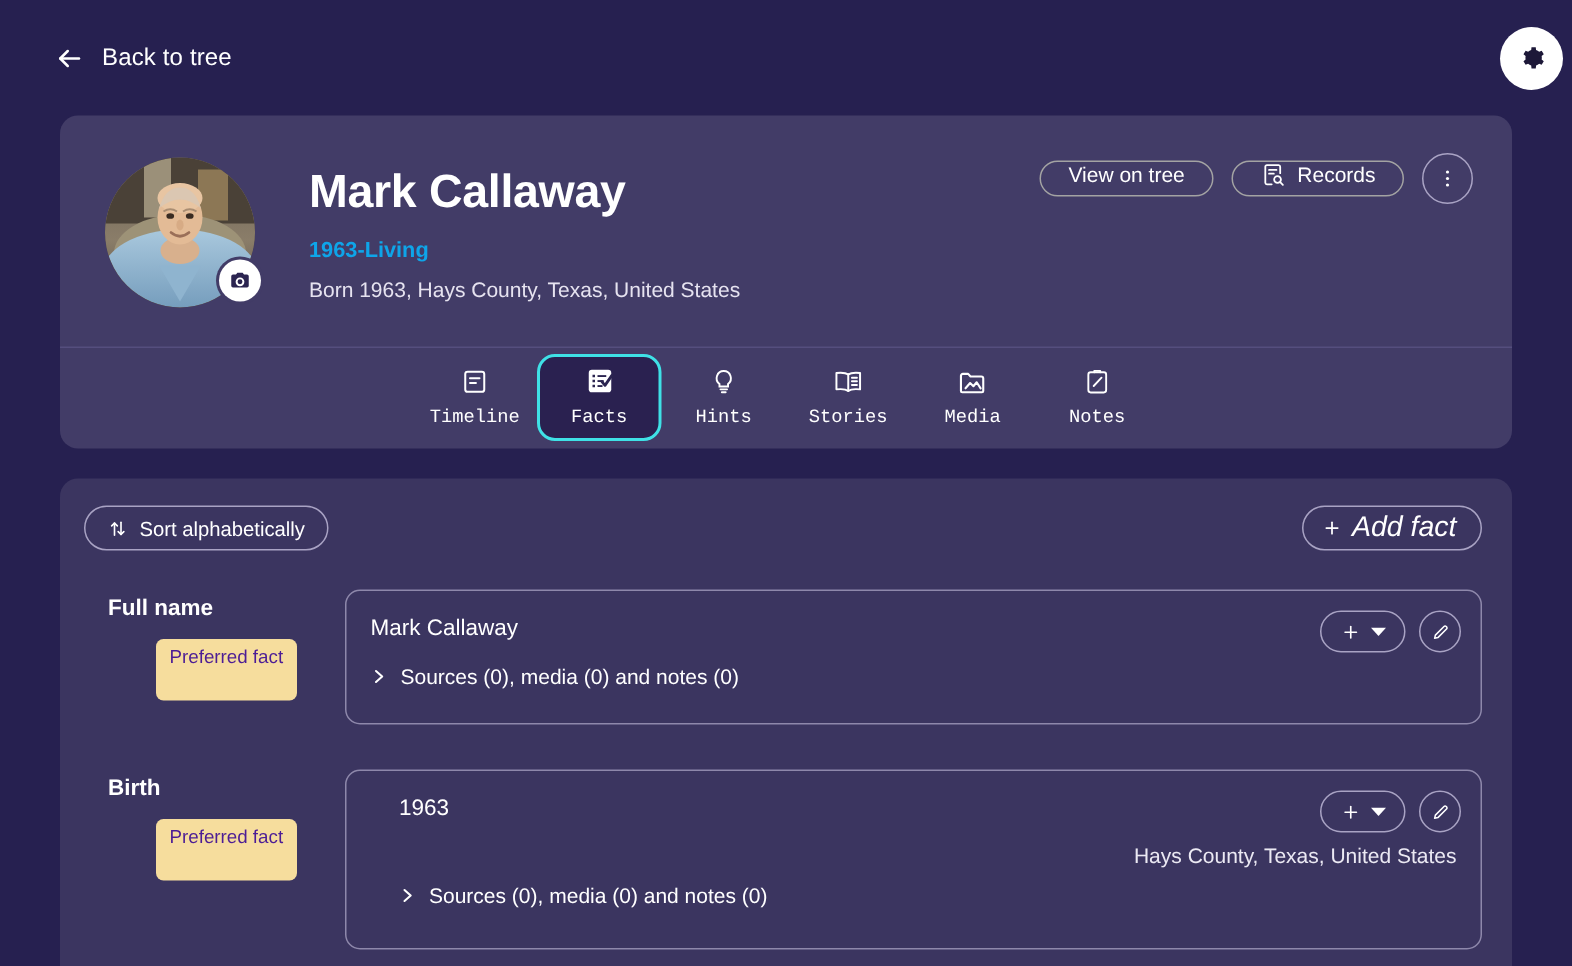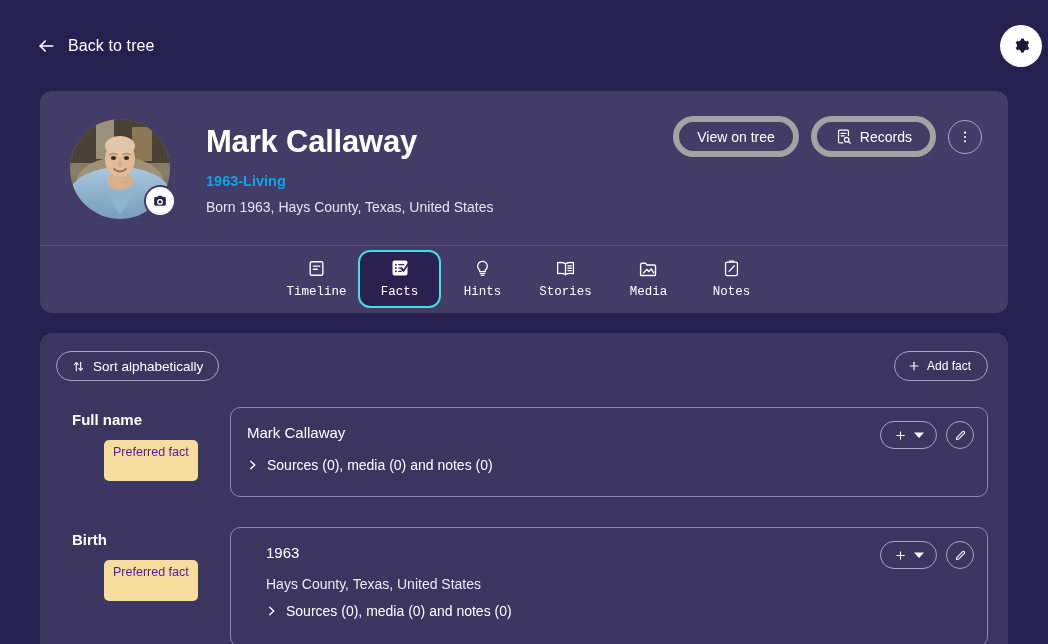--- a/index.html
+++ b/index.html
@@ -6,21 +6,21 @@
   html, body {
     width: 1048px; height: 644px;
     background: #262050;
     font-family: "Liberation Sans", sans-serif;
     overflow: hidden;
     color: #ffffff;
   }
 
   
   .topbar {
-    height: 91px;
+    height: 77px;
     display: flex;
     align-items: center;
     padding: 0 6px 0 36px;
     text-align: right;
   }
   .back-link {
     display: flex; align-items: center; gap: 12px;
     color: #ffffff; font-size: 16px; letter-spacing: .1px;
     cursor: pointer;
   }
@@ -70,27 +70,27 @@
     color: #0ea5e9;
   }
   .person-born {
     font-size: 14px; margin-top: 10px; color: #e6e3f0;
   }
   .person-actions {
     display: flex; align-items: center; gap: 12px;
     position: absolute; right: 26px; top: 25px;
   }
   .pill {
-    border: 6px solid #a3a3a3;
+    border: 1px solid #a3a3a3;
     border-radius: 999px;
     color: #ffffff;
     font-size: 14px;
-    height: 41px;
+    height: 24px;
     padding: 0 18px;
-    display: inline-flex; align-items: center; gap: 8px;
+    display: inline-flex; align-items: flex-start; gap: 8px;
     background: transparent;
     cursor: pointer;
     white-space: nowrap;
   }
   .icon-circle {
     width: 34px; height: 34px; border-radius: 50%;
     border: 1px solid #a9a3c4;
     display: flex; align-items: center; justify-content: center;
     cursor: pointer;
   }
@@ -142,22 +142,23 @@
     border: 1px solid #a9a3c4; border-radius: 999px;
     height: 30px; padding: 0 15px;
     display: inline-flex; align-items: center; gap: 8px;
     font-size: 13.5px; color:#ffffff; background: transparent;
     cursor: pointer;
   }
   .addfact-btn {
     border: 1px solid #a9a3c4; border-radius: 999px;
     height: 30px; padding: 0 16px 0 12px;
     display: inline-flex; align-items: center; gap: 6px;
-    font-size: 12px; color:#ffffff; background: transparent;
-    cursor: pointer;
+    font-size: 19px; color:#ffffff; background: transparent;
+    cursor: pointer;
+    font-style: italic;
   }
 
   .fact-row {
     display: flex;
     margin-bottom: 30px;
   }
   .fact-label-col {
     width: 174px; flex: none; padding-left: 16px; padding-top: 4px;
   }
   .fact-type { font-size: 15px; font-weight: bold; }
@@ -173,21 +174,21 @@
   }
   .fact-card {
     flex: 1;
     border: 1px solid #8e88ab;
     border-radius: 10px;
     padding: 16px 16px 16px 16px;
     position: relative;
     min-height: 90px;
   }
   .fact-value { font-size: 15px; color: #ffffff; }
-  .fact-sub { font-size: 14px; color: #ebe9f3; margin-top: 15px; }
+  .fact-sub { font-size: 14px; color: #ebe9f3; margin-top: 15px; text-align: right; }
   .fact-sources {
     display: inline-flex; align-items: center; gap: 9px;
     font-size: 14px; color: #ffffff; margin-top: 16px;
     cursor: pointer;
   }
   .fact-card-actions {
     position: absolute; right: 13px; top: 13px;
     display: flex; align-items: center; gap: 9px;
   }
   .split-btn {

